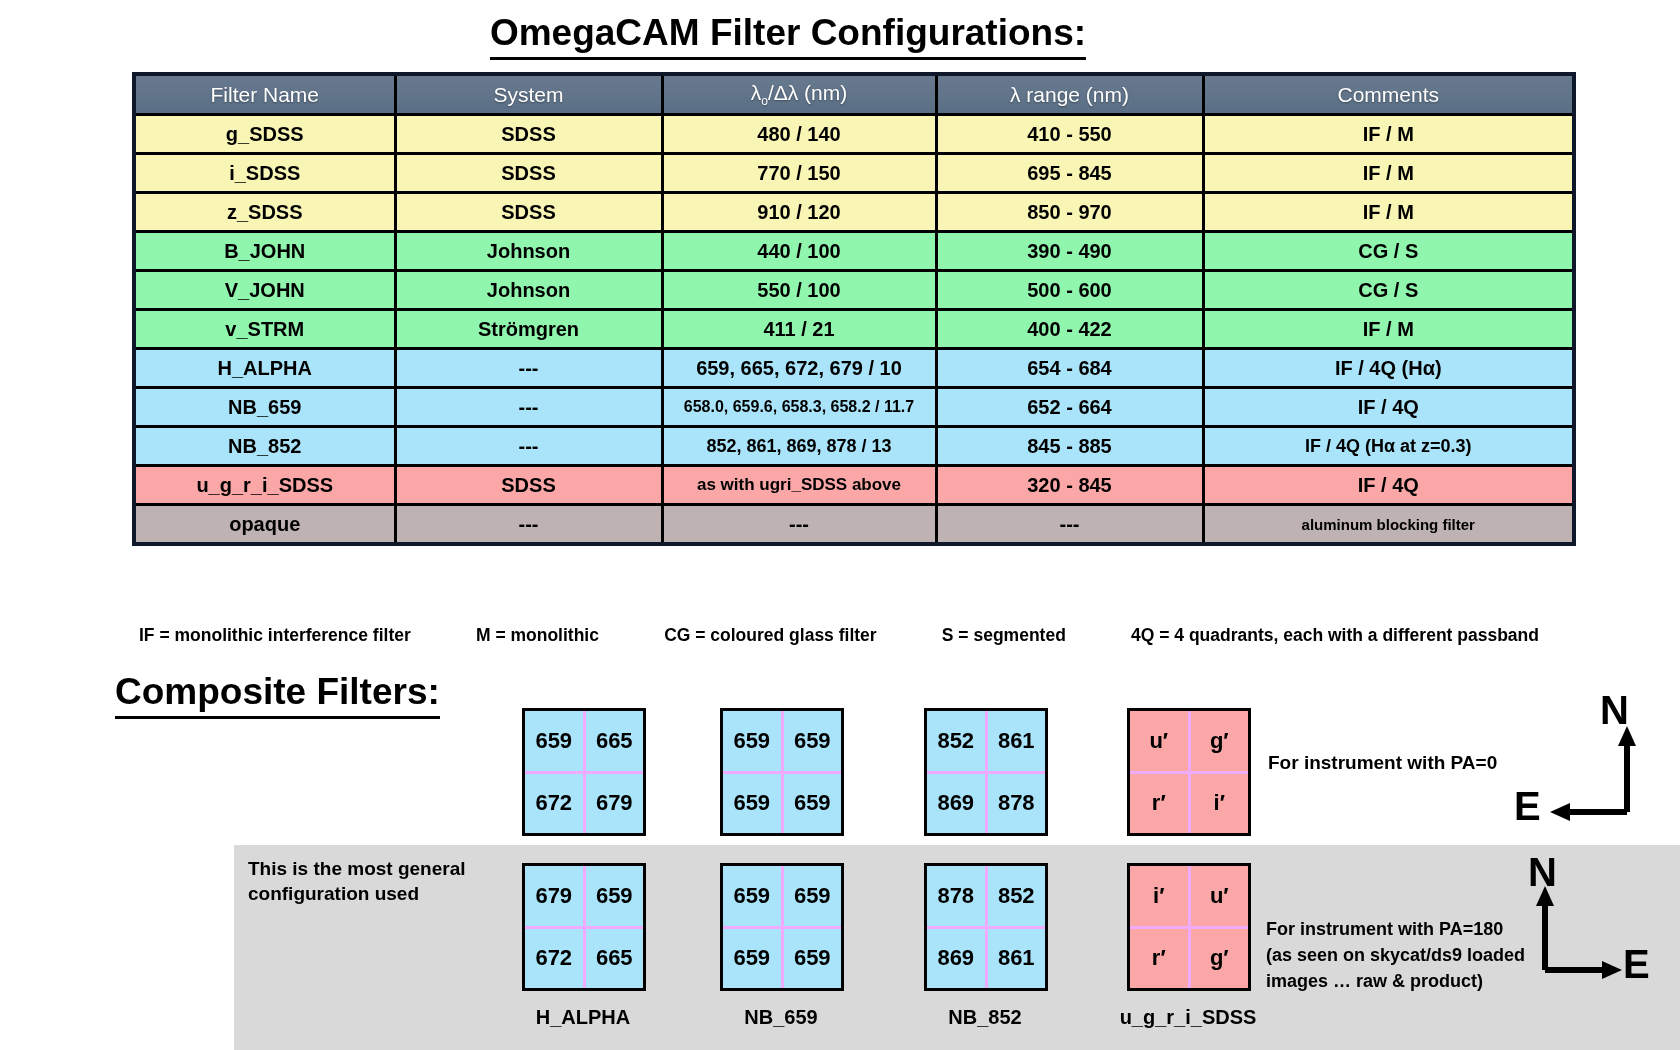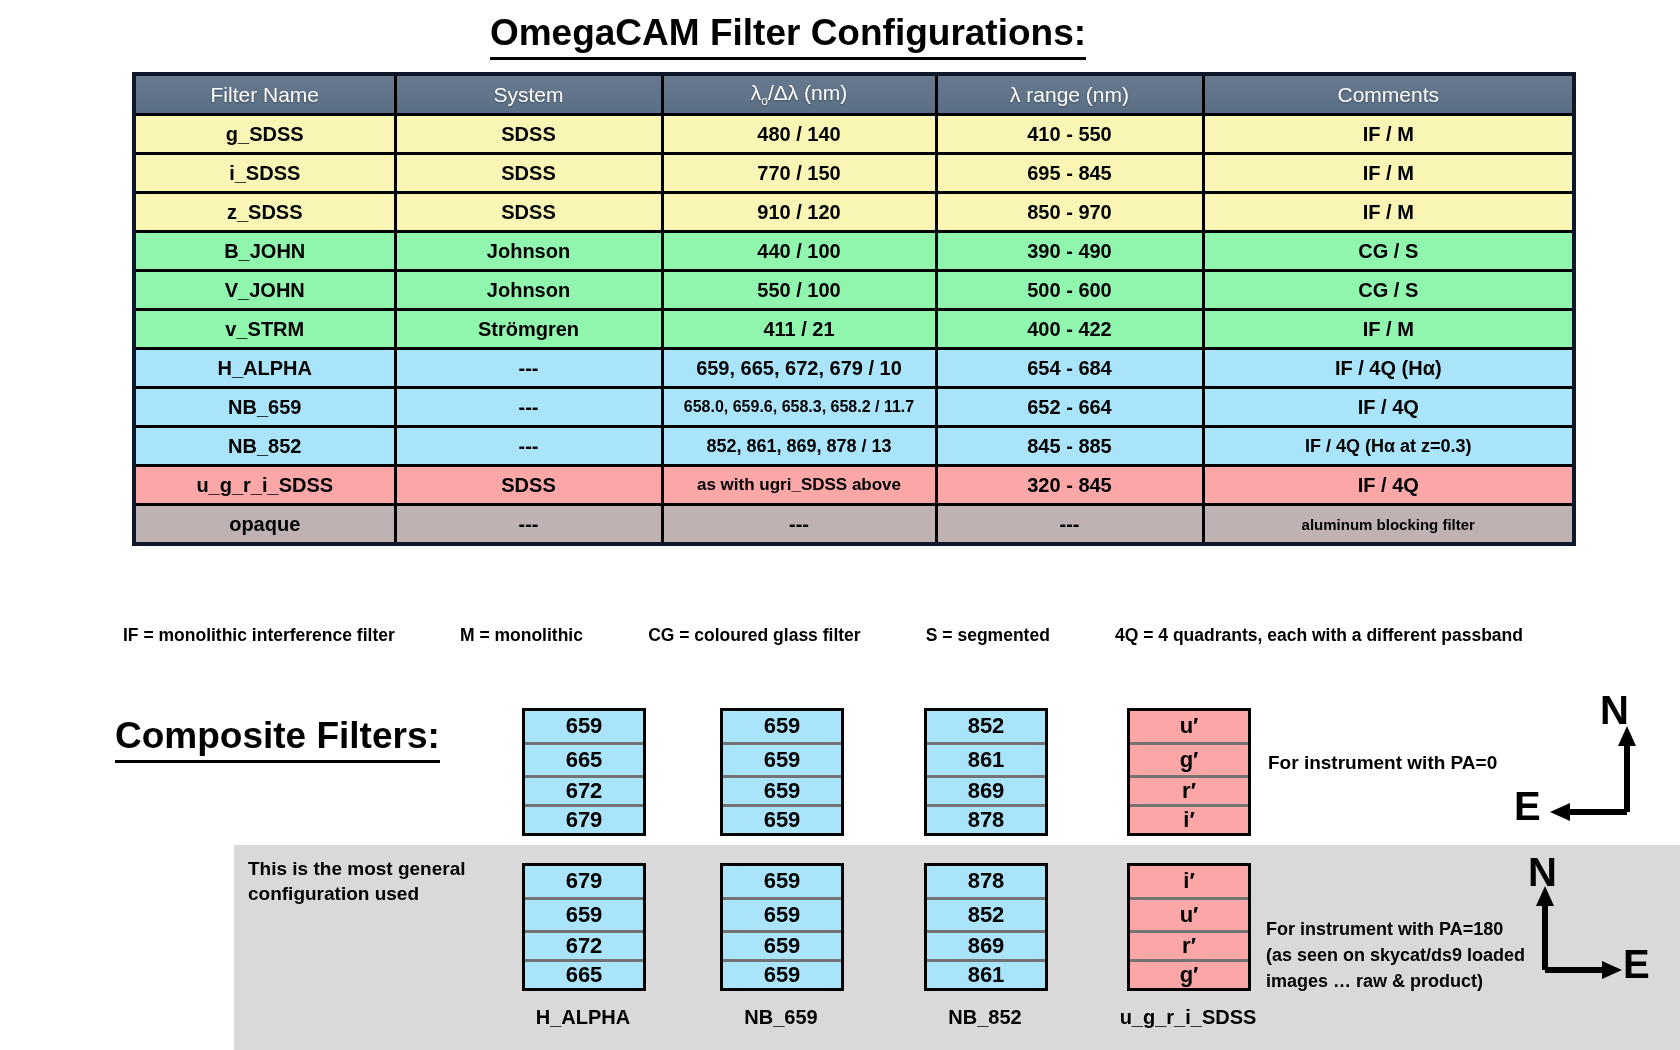--- a/index.html
+++ b/index.html
@@ -36,40 +36,40 @@
   tr.row-g td   { background:#90f6ae; }
   tr.row-b td   { background:#a9e4fa; }
   tr.row-p td   { background:#fba7a7; }
   tr.row-gr td  { background:#bfb2b2; }
   td.fs-small { font-size:16px;margin-left:45px; }
   td.fs-med   { font-size:17px; }
   td.fs-xs    { font-size:15px; }
   td.fs-m2    { font-size:18px; }
 
   .legend {
-    position:absolute; left:123px; top:625px; width:1400px;
+    position:absolute; left:139px; top:625px; width:1400px;
     display:flex; justify-content:space-between;
     font-size:17.5px; font-weight:bold; white-space:nowrap;
   }
 
   .composite-heading {
-    position:absolute; left:115px; top:715px;
+    position:absolute; left:115px; top:671px;
     font-size:37px; font-weight:bold; white-space:nowrap;
     border-bottom:3px solid #000; padding-bottom:3px;
   }
 
   .gray-panel {
     position:absolute; left:234px; top:845px; width:1446px; height:205px;
     background:#d9d9d9;
   }
 
   .quad {
     position:absolute; width:118px; height:122px;
-    border:3px solid #000; background:#737373;
-    display:grid; grid-template-columns:1fr; grid-template-rows:1fr 1fr; gap:3px;
+    border:3px solid #000; background:#f0abfc;
+    display:grid; grid-template-columns:1fr 1fr; grid-template-rows:1fr 1fr; gap:3px;
   }
   .qcell {
     display:flex; align-items:center; justify-content:center;
     font-weight:bold; font-size:22px;
   }
   .quad.blue .qcell { background:#a9e4fa; }
   .quad.pink .qcell { background:#fba7a7; }
 
   .pa0-annotation {
     position:absolute; left:1268px; top:752px;

